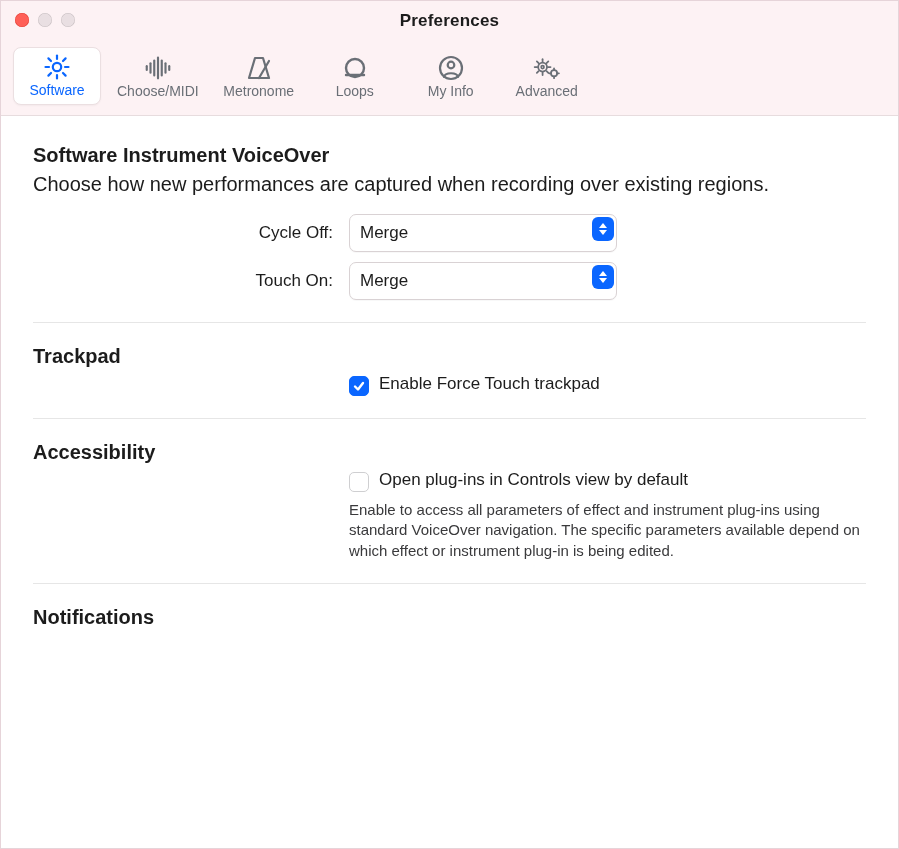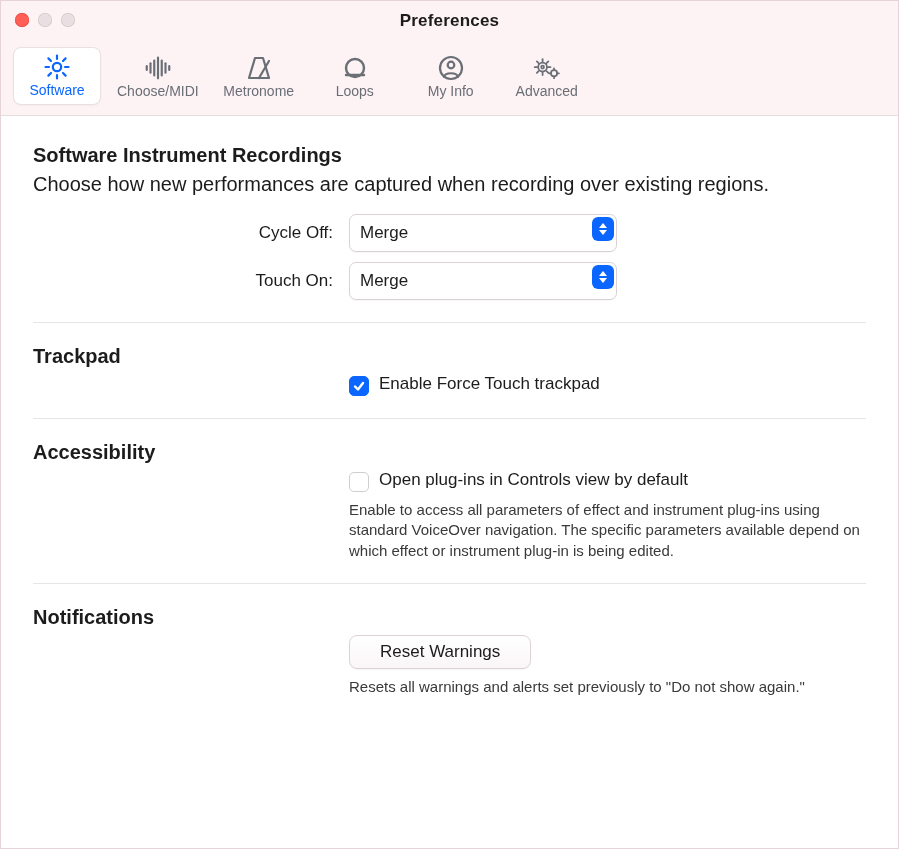--- a/index.html
+++ b/index.html
@@ -269,21 +269,21 @@
         </svg>
       </span>
       <span class="label">Advanced</span>
     </div>
 
   </div>
 
   <div class="content">
 
     <div class="section">
-      <h2 class="section-title">Software Instrument Recordings</h2>
+      <h2 class="section-title">Software Instrument VoiceOver</h2>
       <p class="section-desc">Choose how new performances are captured when recording over existing regions.</p>
 
       <div class="row">
         <div class="field-label">Cycle Off:</div>
         <div class="popup">
           <span>Merge</span>
           <span class="stepper">
             <span class="chev up"></span>
               <span class="chev down"></span>
           </span>
@@ -328,21 +328,17 @@
           </div>
           <div class="help-text">Enable to access all parameters of effect and instrument plug-ins using standard VoiceOver navigation. The specific parameters available depend on which effect or instrument plug-in is being edited.</div>
         </div>
       </div>
     </div>
 
     <div class="section">
       <h2 class="section-title">Notifications</h2>
       <div class="option-row">
         <div></div>
-        <div>
-          <span class="button">Reset Warnings</span>
-          <div class="help-text">Resets all warnings and alerts set previously to "Do not show again."</div>
-        </div>
       </div>
     </div>
 
   </div>
 </div>
 
 </body></html>

